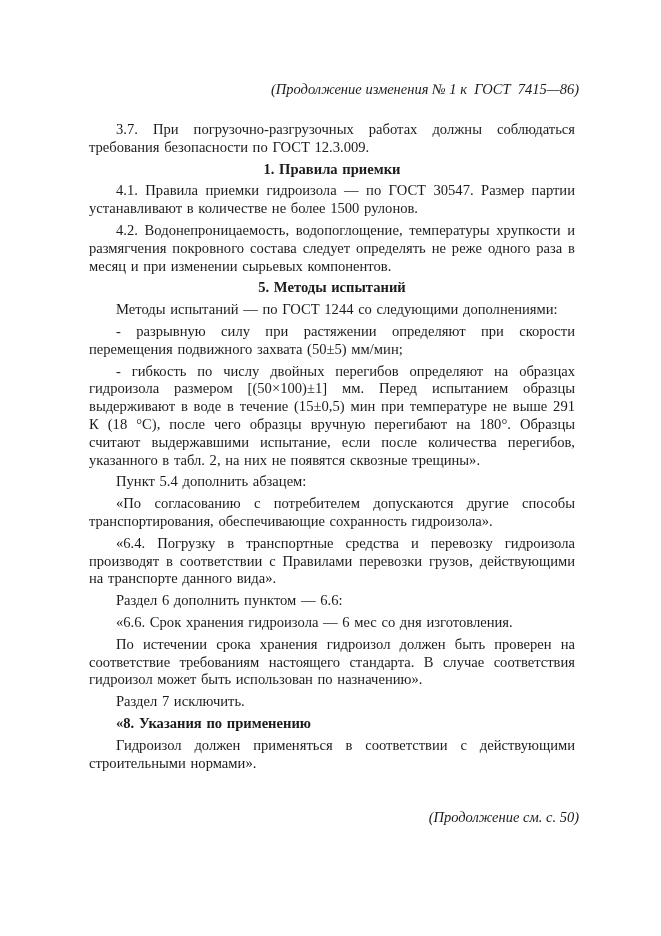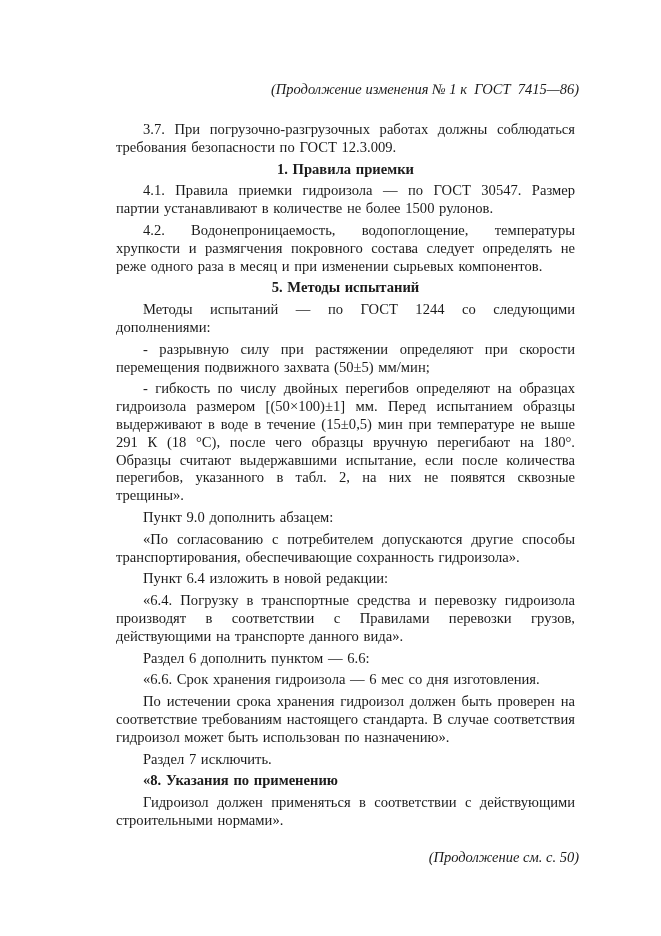--- a/index.html
+++ b/index.html
@@ -8,21 +8,21 @@
     width: 661px;
     height: 936px;
     background: #ffffff;
     color: #1b1b1b;
     font-family: "Liberation Serif", serif;
     overflow: hidden;
   }
   .page {
     width: 661px;
     height: 766px;
-    padding: 80px 82px 0 112px;
+    padding: 80px 82px 0 85px;
   }
   .header-note {
     text-align: right;
     font-style: italic;
     font-size: 14.5px;
     line-height: 18px;
     margin-bottom: 23px;
     white-space: pre-wrap;
   }
   .doc-body p {
@@ -39,41 +39,40 @@
     text-indent: 0;
   }
   .doc-body p.body-bold {
     font-weight: bold;
   }
   .footer-note {
     text-align: right;
     font-style: italic;
     font-size: 14.5px;
     line-height: 18px;
-    margin-top: 18px;
+    margin-top: 36px;
   }
 </style>
 </head>
 <body>
 
 <div class="page">
   <div class="header-note">(Продолжение изменения № 1 к  ГОСТ  7415—86)</div>
 
   <div class="doc-body">
       <p class="body">3.7. При погрузочно-разгрузочных работах должны соблюдаться требования безопасности по ГОСТ 12.3.009.</p>
       <p class="heading">1. Правила приемки</p>
       <p class="body">4.1. Правила приемки гидроизола — по ГОСТ 30547. Размер партии устанавливают в количестве  не более 1500 рулонов.</p>
       <p class="body">4.2. Водонепроницаемость,  водопоглощение,  температуры хрупкости и размягчения покровного состава следует определять не реже одного раза в месяц и при  изменении сырьевых компонентов.</p>
       <p class="heading">5. Методы испытаний</p>
       <p class="body">Методы испытаний — по ГОСТ 1244 со следующими дополнениями:</p>
       <p class="body">- разрывную силу при растяжении определяют при скорости перемещения подвижного захвата (50±5) мм/мин;</p>
       <p class="body">- гибкость по числу двойных перегибов определяют на образцах гидроизола размером [(50×100)±1] мм. Перед испытанием образцы выдерживают в воде в течение (15±0,5)  мин при температуре  не  выше 291 К (18 °С), после чего образцы вручную перегибают на 180°. Образцы считают выдержавшими испытание, если после количества перегибов, указанного в табл. 2, на них не появятся сквозные трещины».</p>
-      <p class="body">Пункт 9.0 дополнить абзацем:</p>
+      <p class="body">Пункт 5.4 дополнить абзацем:</p>
       <p class="body">«По согласованию с потребителем допускаются другие способы транспортирования, обеспечивающие сохранность гидроизола».</p>
-      <p class="body">Пункт 6.4 изложить в новой редакции:</p>
       <p class="body">«6.4. Погрузку в транспортные средства и перевозку гидроизола производят в соответствии с Правилами перевозки грузов, действующими на транспорте данного вида».</p>
       <p class="body">Раздел 6 дополнить пунктом — 6.6:</p>
       <p class="body">«6.6. Срок хранения гидроизола — 6 мес со дня изготовления.</p>
       <p class="body">По истечении срока хранения гидроизол должен быть проверен на соответствие требованиям настоящего стандарта. В случае соответствия гидроизол может быть использован по назначению».</p>
       <p class="body">Раздел 7 исключить.</p>
       <p class="body-bold">«8. Указания по применению</p>
       <p class="body">Гидроизол   должен   применяться в соответствии с действующими строительными нормами».</p>
     </div>
 
   <div class="footer-note">(Продолжение см. с. 50)</div>

